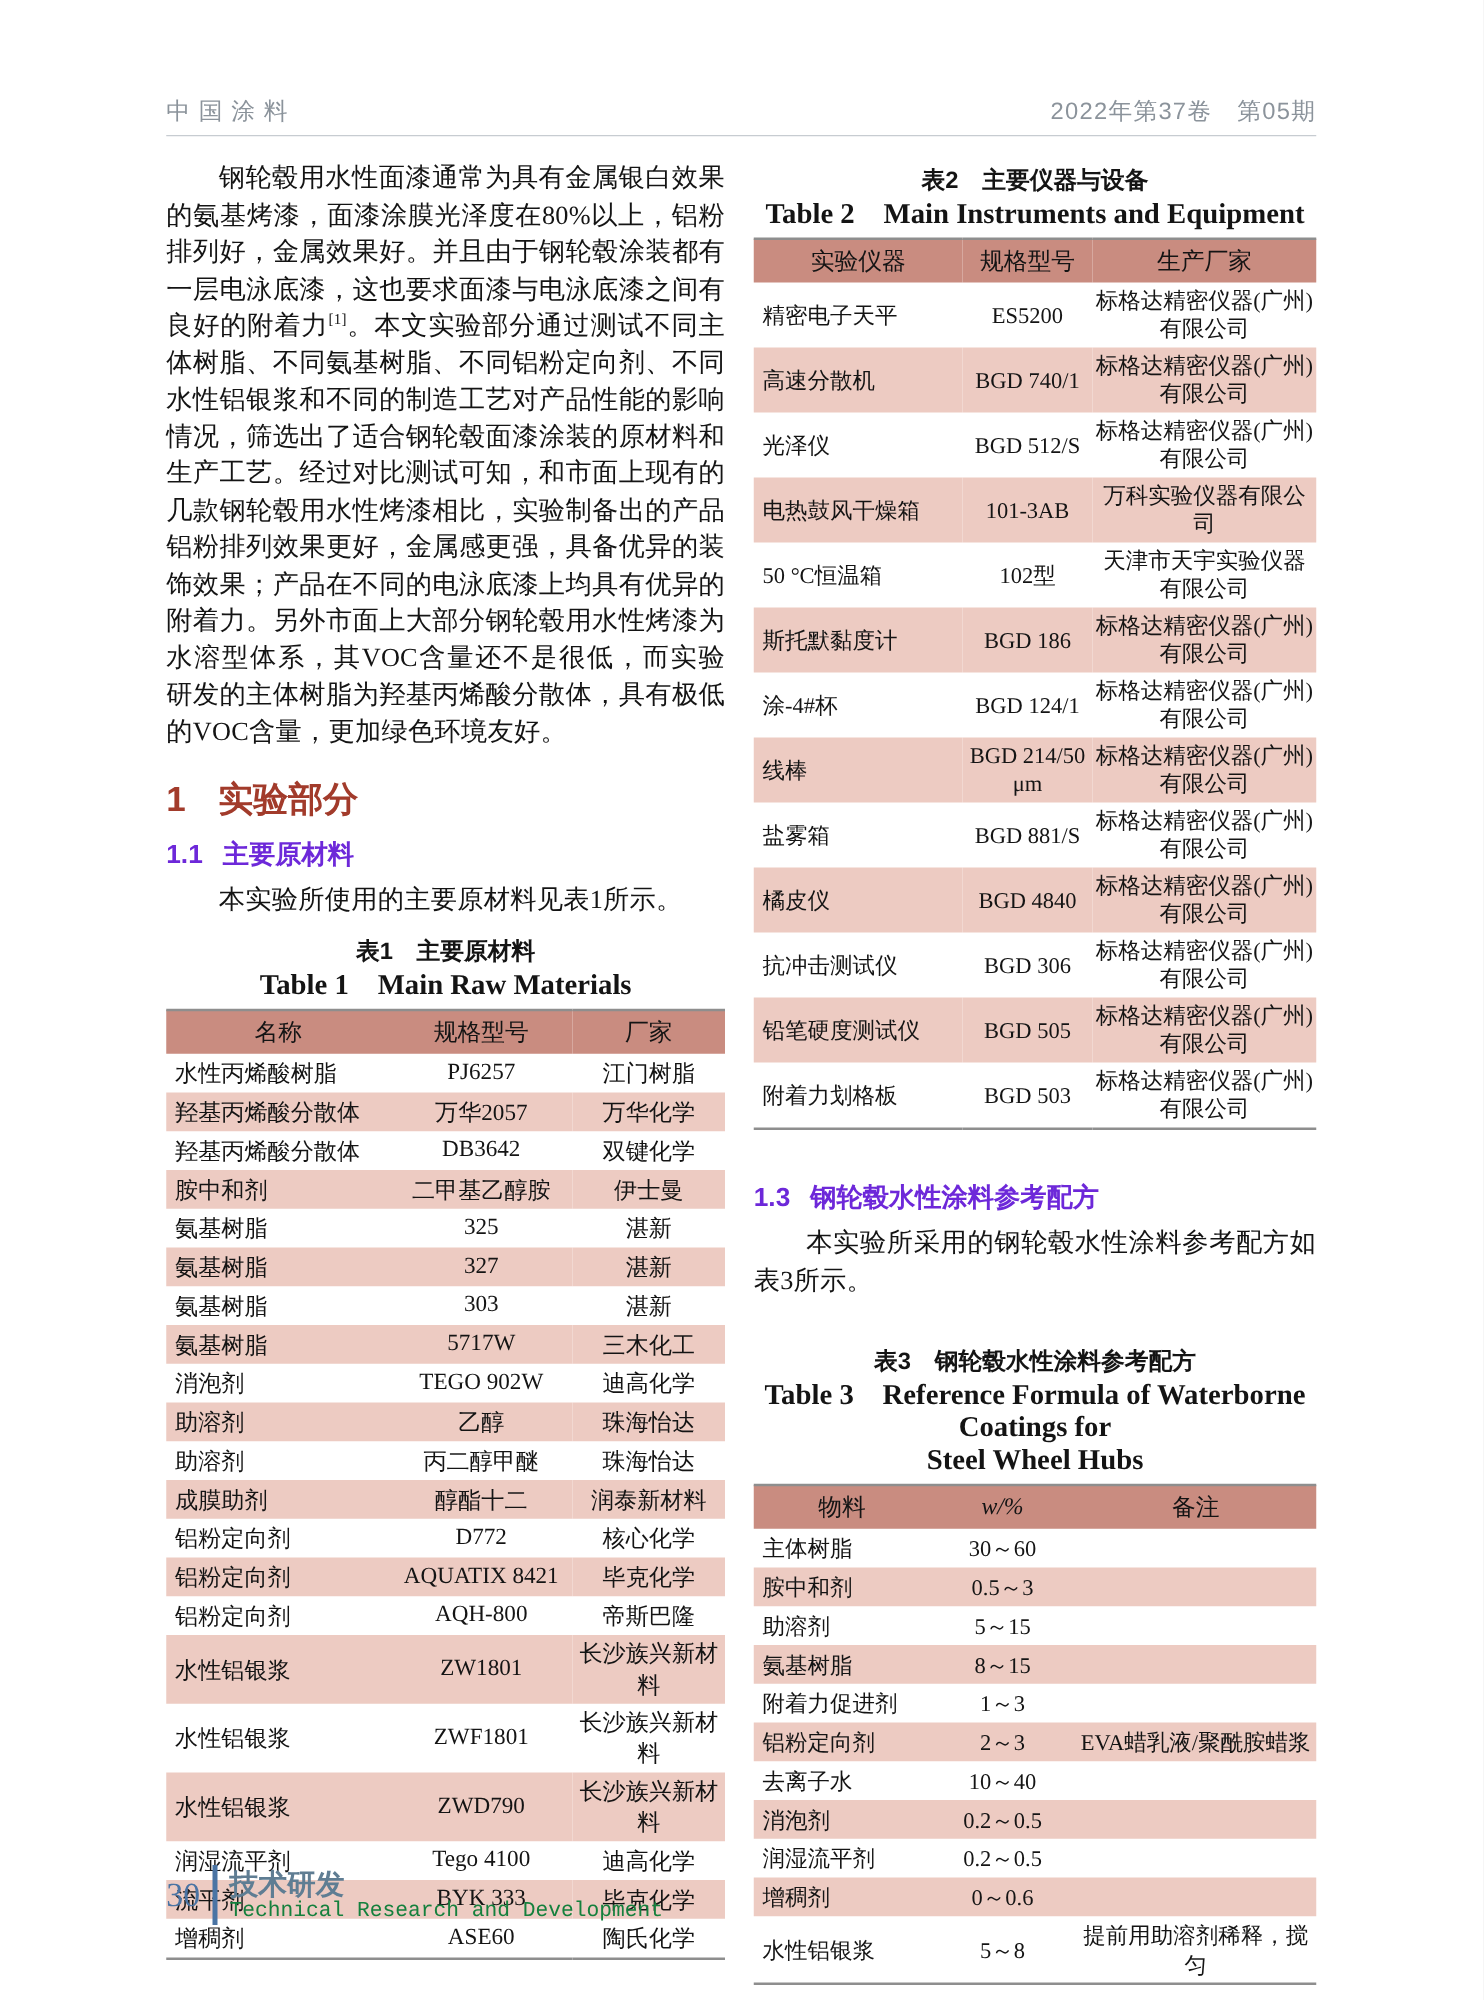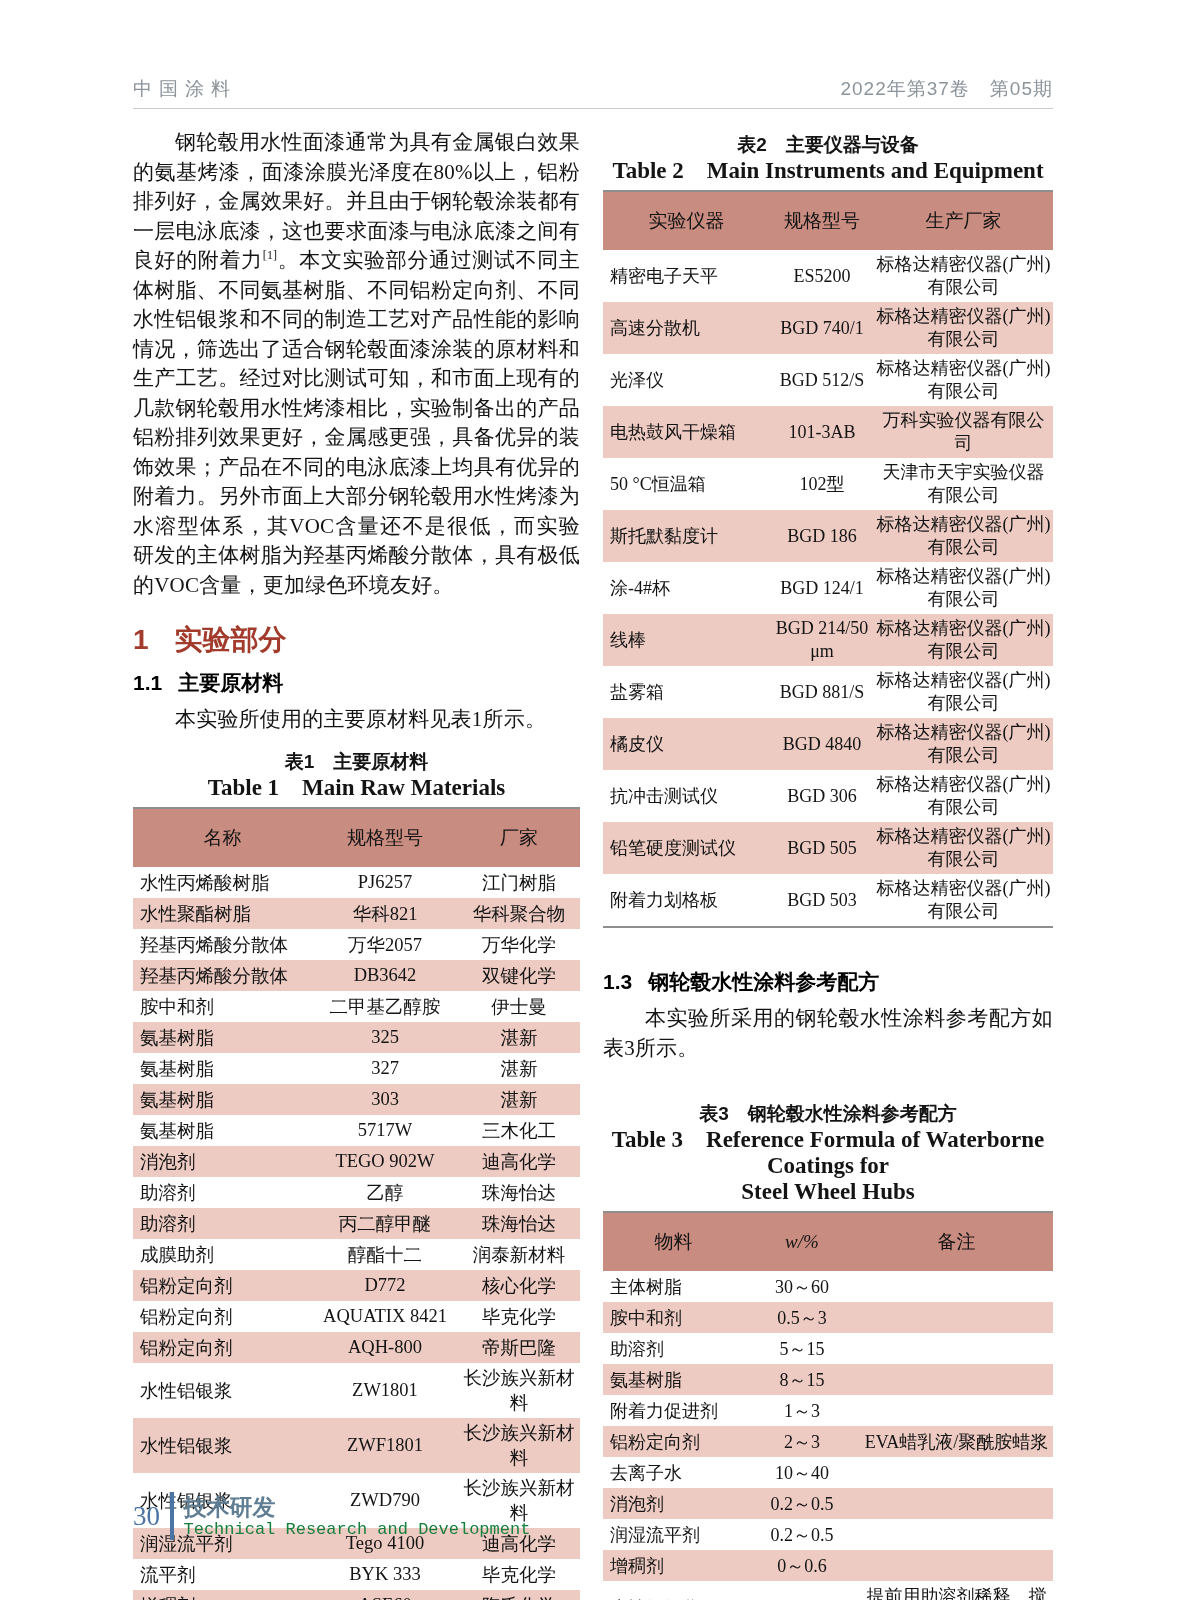--- a/index.html
+++ b/index.html
@@ -29,21 +29,21 @@
   }
   .para sup{font-size:12px;line-height:0;}
   
   .h1{
     font-family:"Liberation Sans","DejaVu Sans",sans-serif;font-weight:bold;
     color:#a23b2b;font-size:28px;margin:21px 0 10px 0;
   }
   .h1 .sec-title{margin-left:26px;}
   .h2{
     font-family:"Liberation Sans","DejaVu Sans",sans-serif;font-weight:bold;
-    color:#000000;font-size:21px;margin:10px 0 8px 0;
+    color:#6d28d9;font-size:21px;margin:10px 0 8px 0;
   }
   .h2 .sec-title{margin-left:16px;}
   
   .tcap{
     text-align:center;font-weight:bold;margin-top:14px;
   }
   .tcap .cn{
     font-family:"Liberation Sans","DejaVu Sans",sans-serif;
     font-size:19px;display:block;line-height:26px;
   }
@@ -51,21 +51,21 @@
     font-family:"Liberation Serif","DejaVu Serif",serif;
     font-size:23px;display:block;line-height:26px;
   }
   
   table{
     border-collapse:collapse;width:100%;margin-top:6px;
     border-top:2px solid #8e8e8e;border-bottom:2.5px solid #8e8e8e;
   }
   thead th{
     background:#c98c80;font-weight:normal;font-size:19px;
-    padding:16px 2px;text-align:center;
+    padding:4px 2px;text-align:center;
   }
   tbody tr:nth-child(even){background:#edcbc2;}
   td{font-size:18.5px;padding:2.5px 2px;text-align:center;vertical-align:middle;}
   td:first-child{text-align:left;padding-left:7px;}
   .t1 td{height:26px;}
   .t1 td:first-child{width:170px;}
   .t1 td:nth-child(2){width:142px;}
   .t2 td{font-size:18px;line-height:23px;padding-top:3px;padding-bottom:3px;}
   .t2 td:first-child{width:158px;}
   .t2 td:nth-child(2){width:100px;}
@@ -128,25 +128,20 @@
             <th>厂家</th>
           </tr>
         </thead>
         <tbody>
             <tr>
             <td>水性丙烯酸树脂</td>
             <td>PJ6257</td>
             <td>江门树脂</td>
           </tr>
             <tr>
-            <td>水性聚酯树脂</td>
-            <td>华科821</td>
-            <td>华科聚合物</td>
-          </tr>
-            <tr>
             <td>羟基丙烯酸分散体</td>
             <td>万华2057</td>
             <td>万华化学</td>
           </tr>
             <tr>
             <td>羟基丙烯酸分散体</td>
             <td>DB3642</td>
             <td>双键化学</td>
           </tr>
             <tr>

